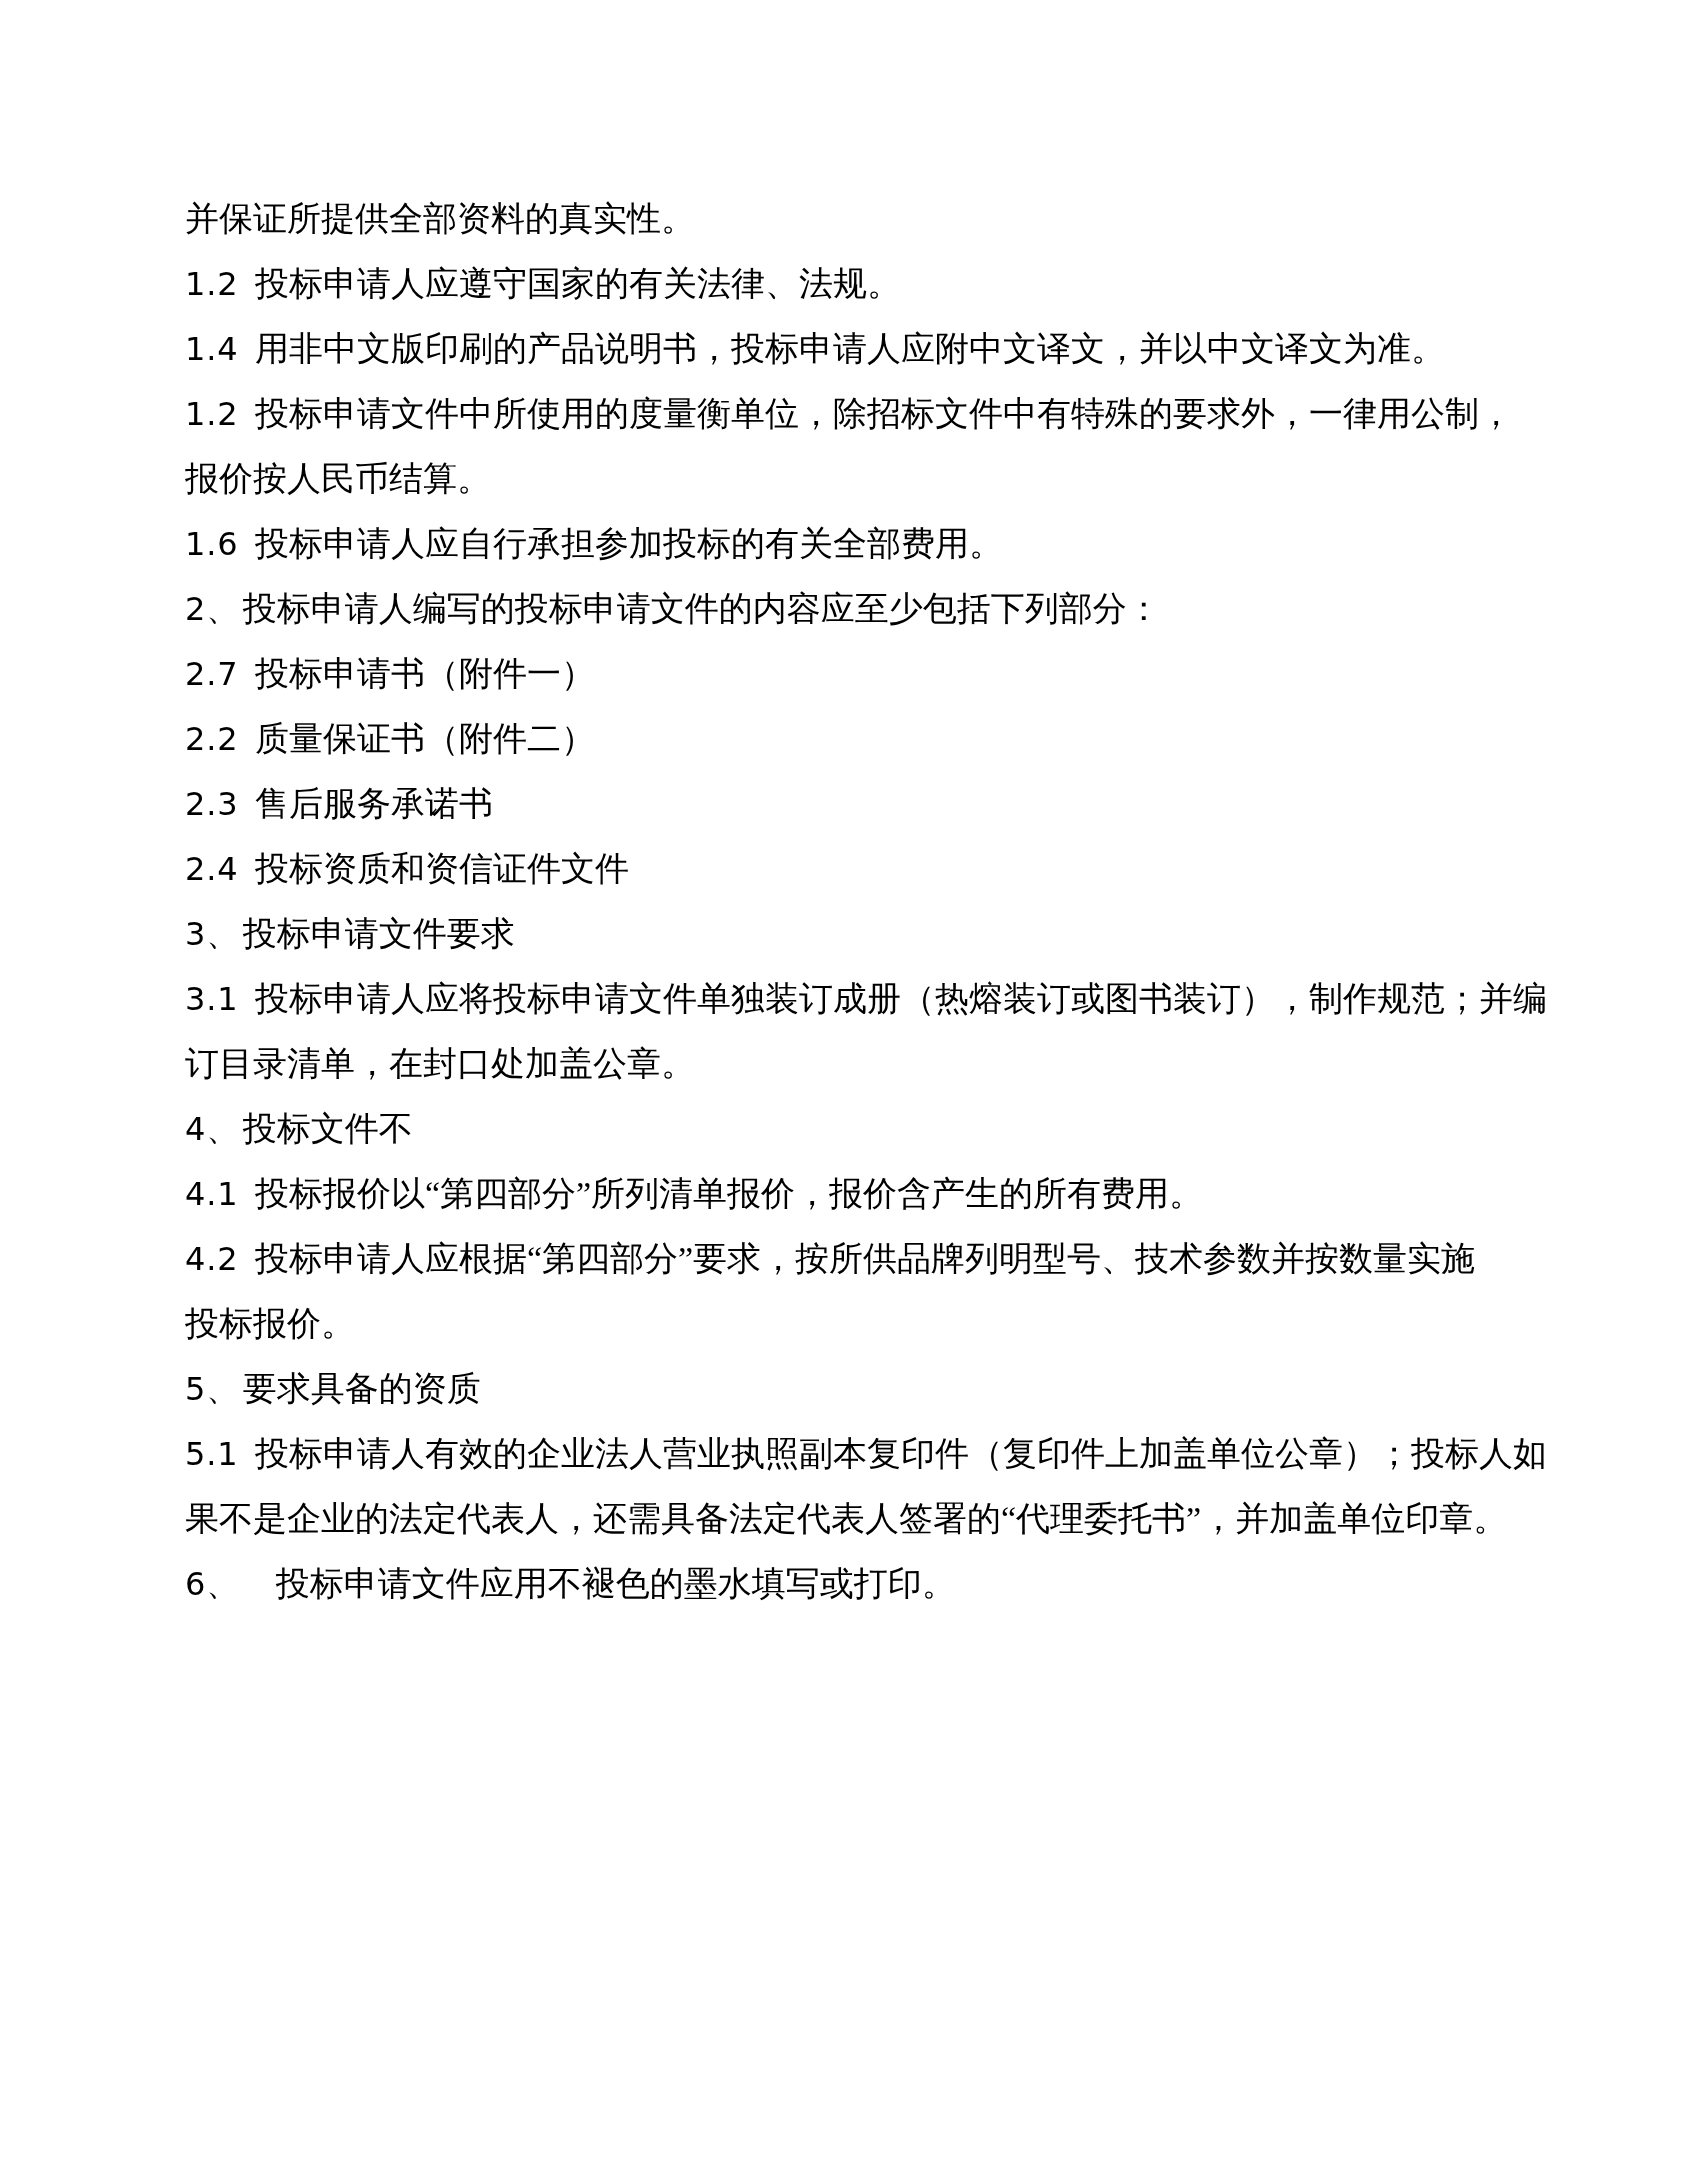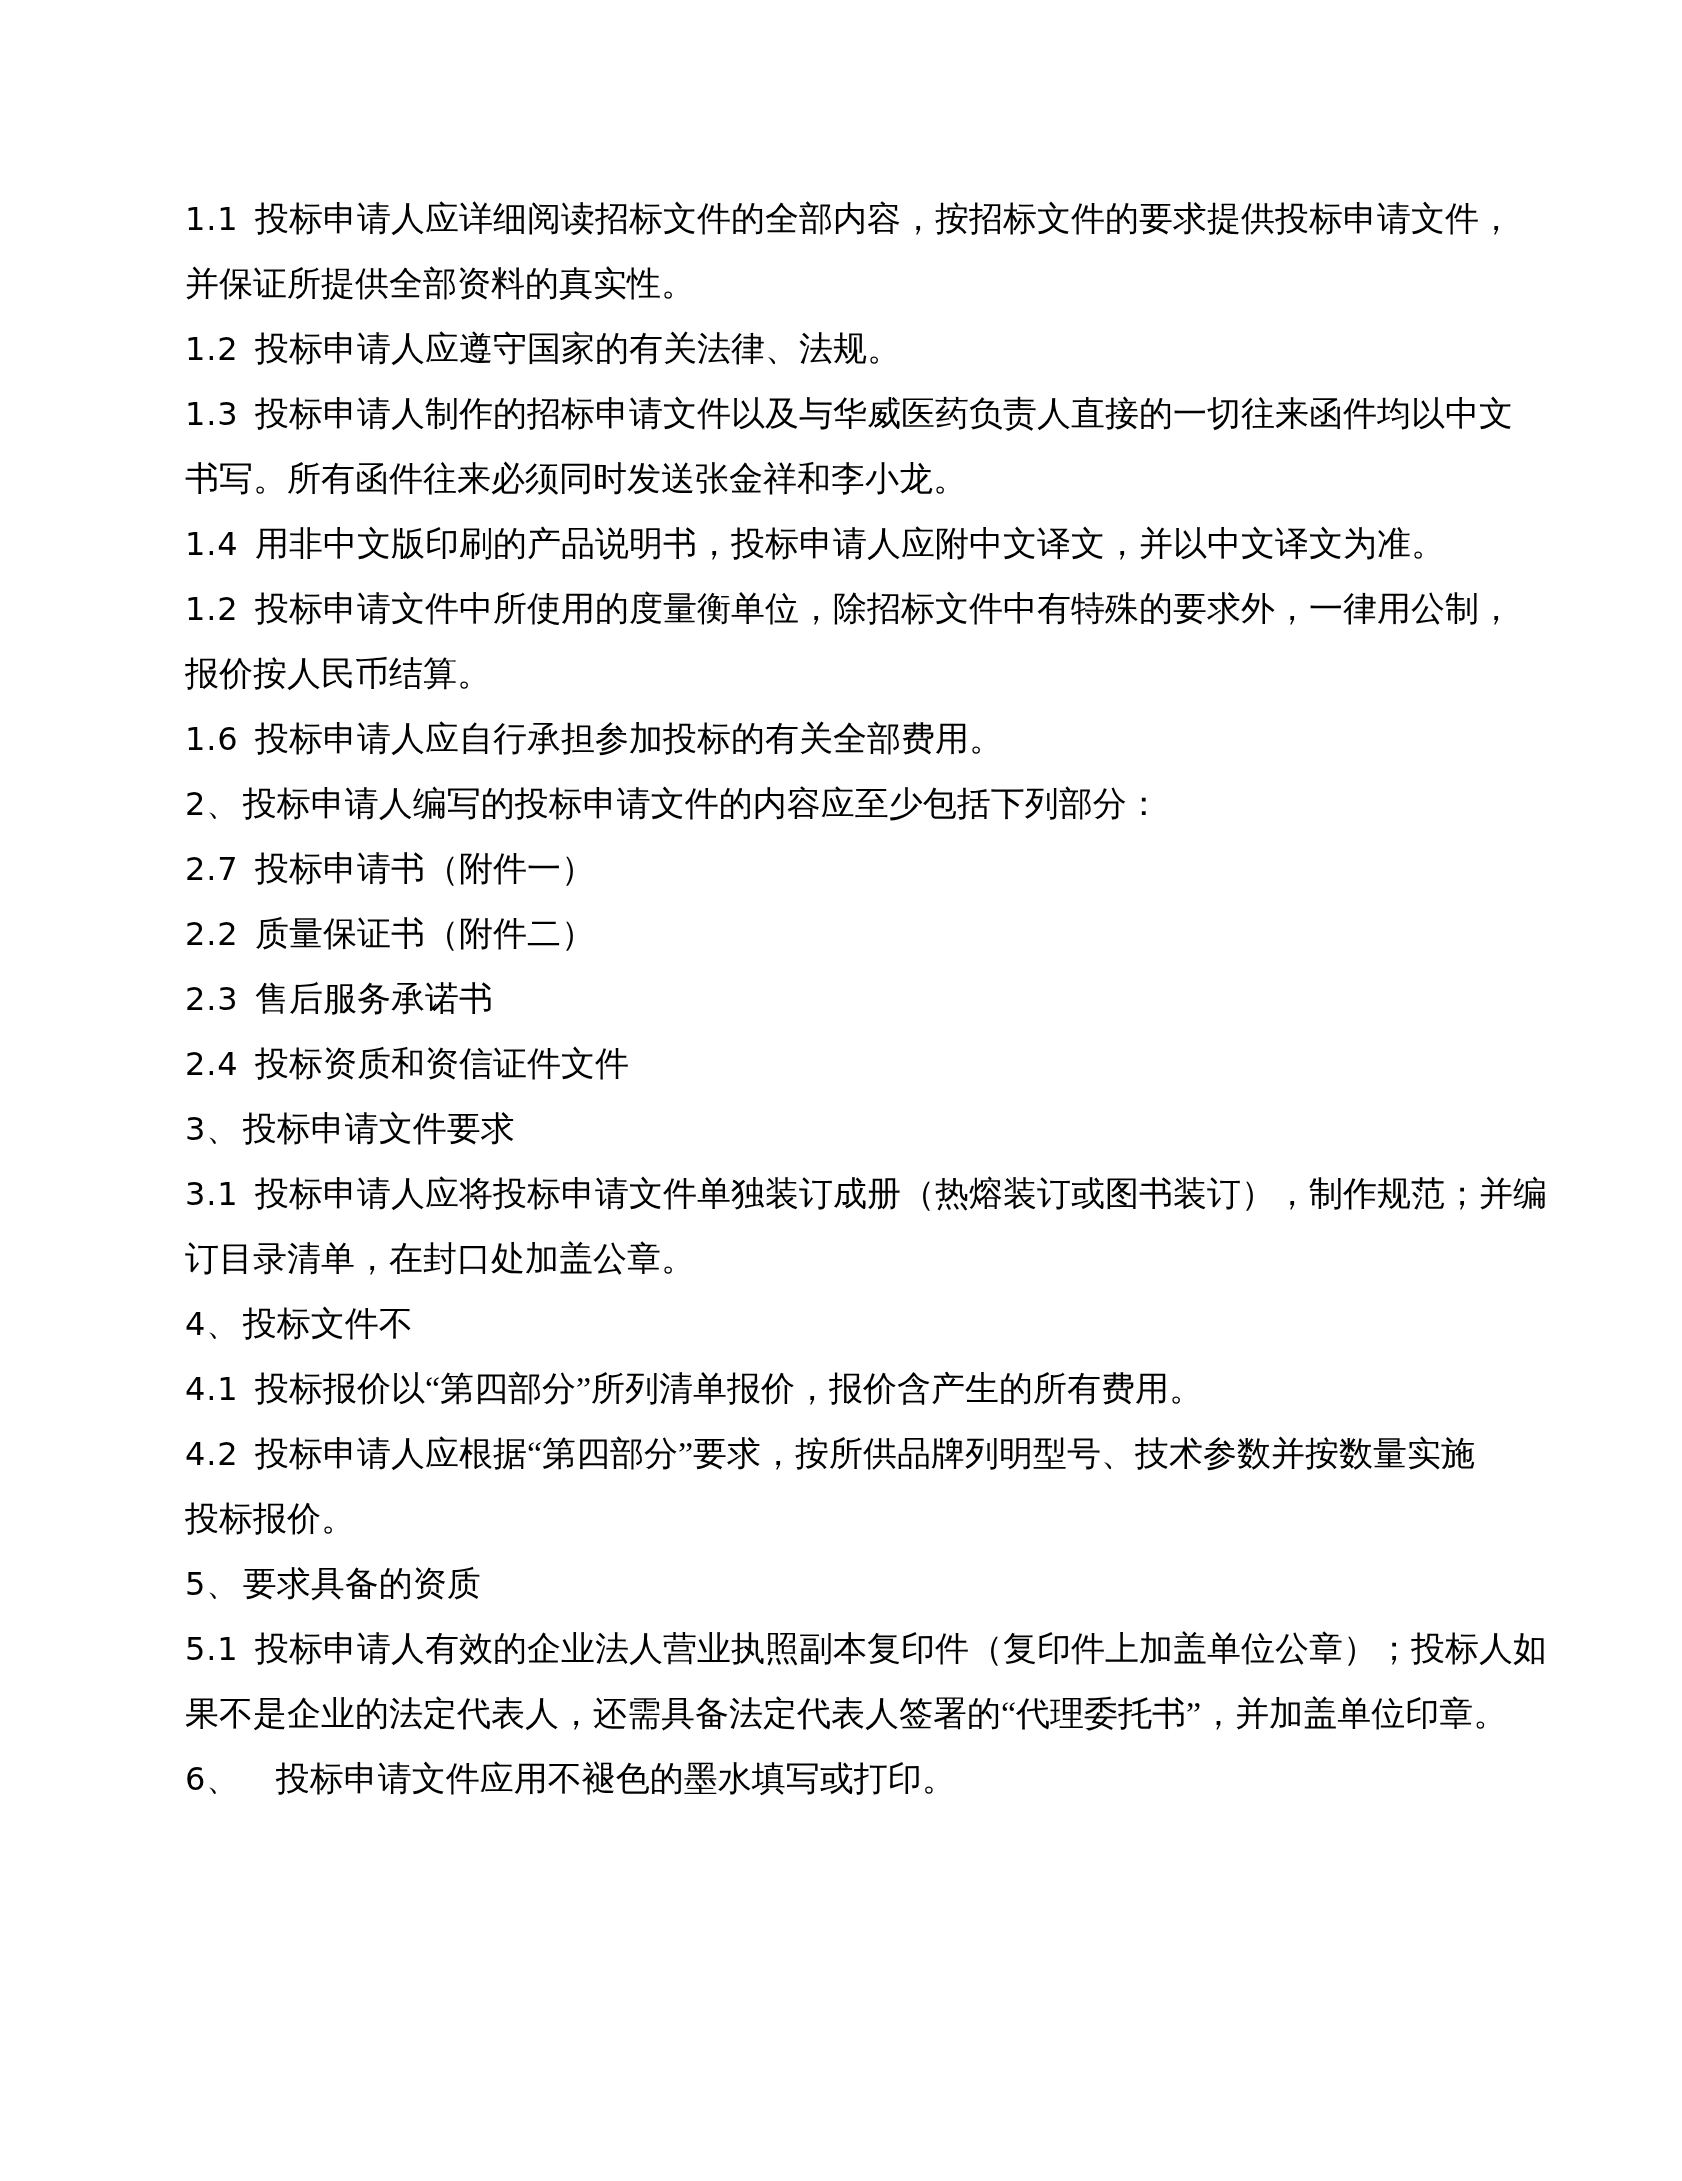--- a/index.html
+++ b/index.html
@@ -43,32 +43,27 @@
   }
   .num.enum {
     margin-right: 3.6px;
   }
 </style>
 </head>
 <body style="background: rgb(255, 255, 255); color: rgb(0, 0, 0);">
 
 <div class="doc" id="doc">
   <div class="para">
-    <div class="line first"><span class="num dot">1.1</span><span class="txt">投标申请人应详细阅读招标文件的全部内容，按招标文件的要求提供投标申请文件，</span></div>
   <div class="line cont">并保证所提供全部资料的真实性。</div>
     </div>
 
   <div class="para">
     <div class="line first"><span class="num dot">1.2</span><span class="txt">投标申请人应遵守国家的有关法律、法规。</span></div>
   </div>
 
-  <div class="para">
-    <div class="line first"><span class="num dot">1.3</span><span class="txt">投标申请人制作的招标申请文件以及与华威医药负责人直接的一切往来函件均以中文</span></div>
-  <div class="line cont">书写。所有函件往来必须同时发送张金祥和李小龙。</div>
-    </div>
 
   <div class="para">
     <div class="line first"><span class="num dot">1.4</span><span class="txt">用非中文版印刷的产品说明书，投标申请人应附中文译文，并以中文译文为准。</span></div>
   </div>
 
   <div class="para">
     <div class="line first"><span class="num dot">1.2</span><span class="txt">投标申请文件中所使用的度量衡单位，除招标文件中有特殊的要求外，一律用公制，</span></div>
   <div class="line cont">报价按人民币结算。</div>
     </div>
 

